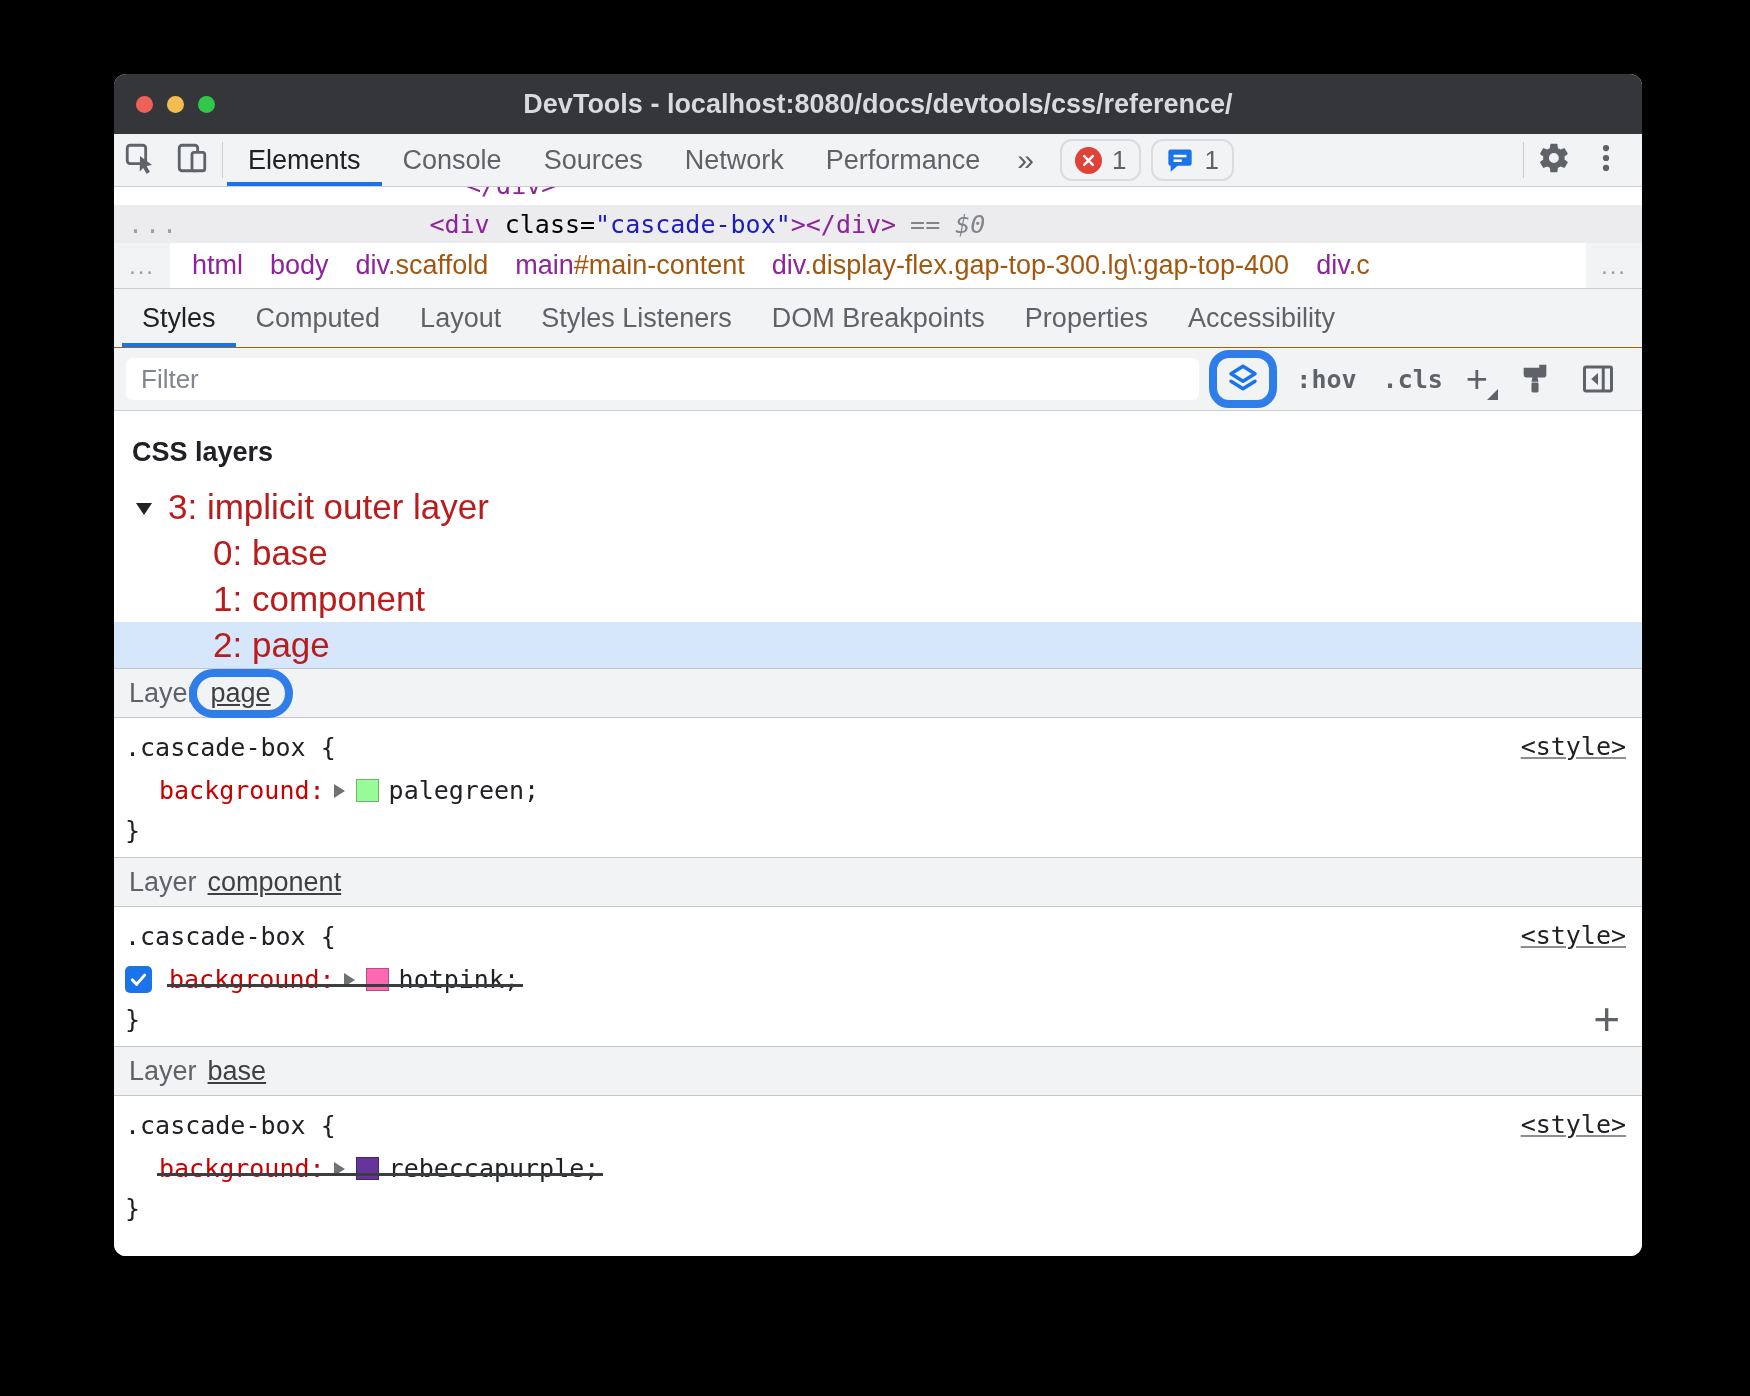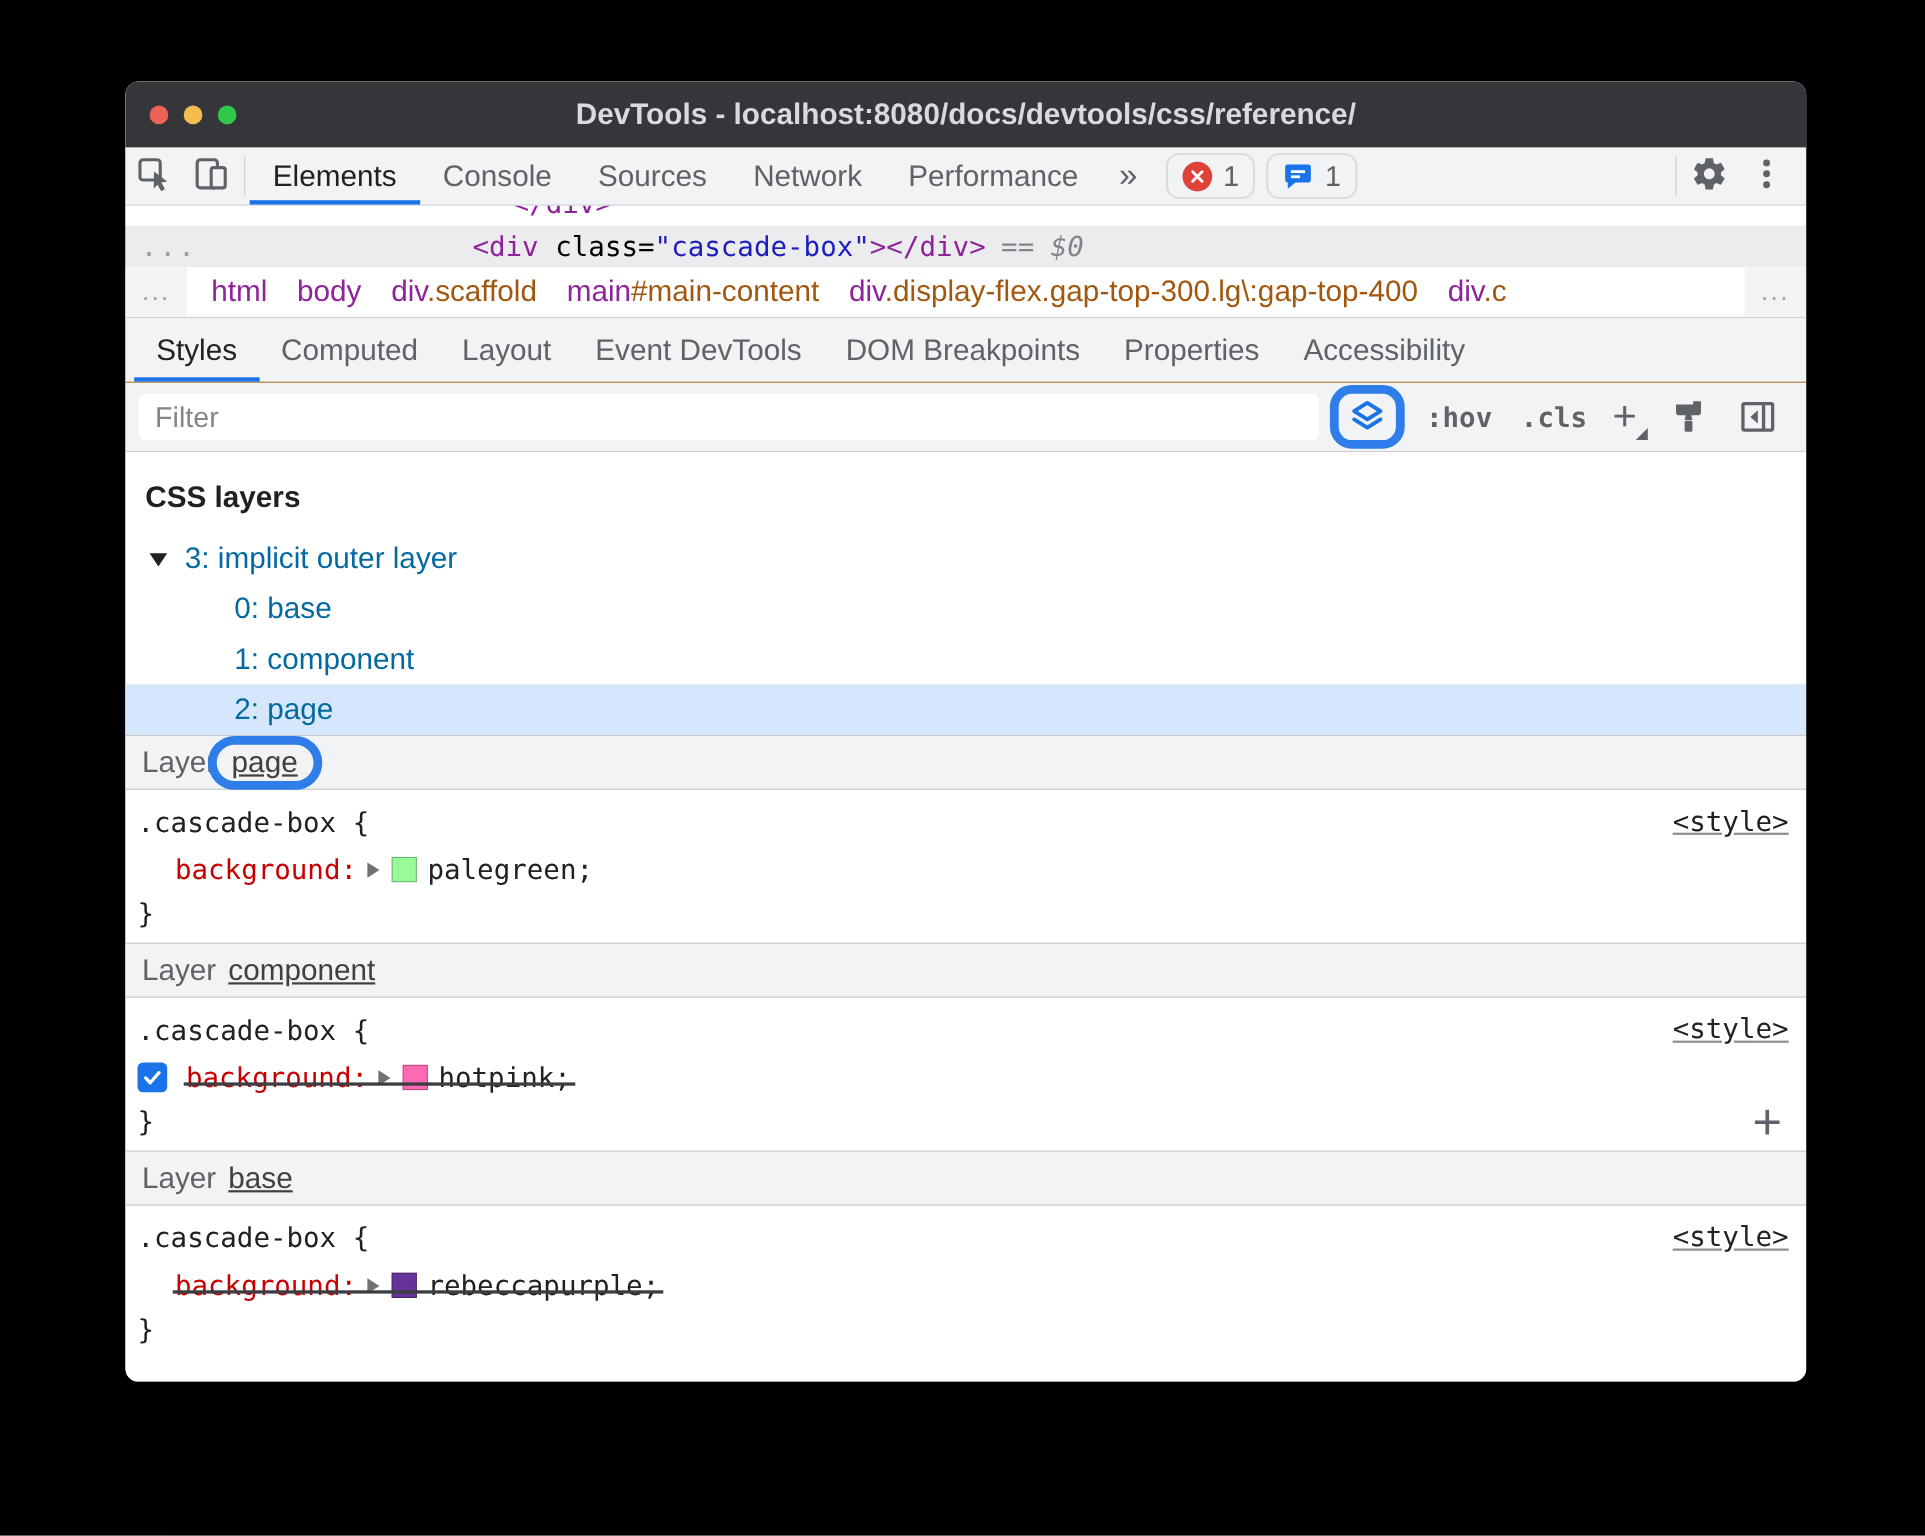--- a/index.html
+++ b/index.html
@@ -115,21 +115,21 @@
   .plusbtn .corner {
     position:absolute; right:-10px; bottom:-2px; width:0; height:0;
     border-left:11px solid transparent; border-bottom:11px solid #5f6368;
   }
   .fbicon { margin:0 14px; display:flex; align-items:center; }
   
   .content { flex:1; background:#fff; position:relative; overflow:hidden; }
   .layers-block { padding-top:26px; }
   .layers-title { font-size:27px; font-weight:bold; color:#202124; margin-left:18px; }
   .tree { margin-top:16px; }
-  .tree-row { height:46px; display:flex; align-items:center; font-size:27px; color:#0369a1; }
+  .tree-row { height:46px; display:flex; align-items:center; font-size:35px; color:#b91c1c; }
   .tree-row.root { padding-left:22px; }
   .caret {
     width:0; height:0; border-top:12px solid #202124;
     border-left:8px solid transparent; border-right:8px solid transparent;
     margin-right:16px; margin-top:4px;
   }
   .tree-row.child { padding-left:99px; }
   .tree-row.selected { background:#d7e7fb; }
   
   .sec-header {
@@ -273,21 +273,21 @@
       <span class="crumb"><span class="tagname">div</span><span class="suffix">.display-flex.gap-top-300.lg\:gap-top-400</span></span>
       <span class="crumb"><span class="tagname">div</span><span class="suffix">.c</span></span>
     </div>
     <div class="crumb-ell right">...</div>
   </div>
 
   <div class="stabs">
     <div class="stab active">Styles</div>
     <div class="stab">Computed</div>
     <div class="stab">Layout</div>
-    <div class="stab">Event DevTools</div>
+    <div class="stab">Styles Listeners</div>
     <div class="stab">DOM Breakpoints</div>
     <div class="stab">Properties</div>
     <div class="stab">Accessibility</div>
   </div>
 
   <div class="filterbar">
     <input class="filterinput" placeholder="Filter" style="">
     <div class="ring">
       <span style="display:flex;">
         <svg width="36" height="36" viewBox="0 0 24 24" fill="none" stroke="#1a73e8" stroke-width="2.3" stroke-linejoin="round" stroke-linecap="round">

